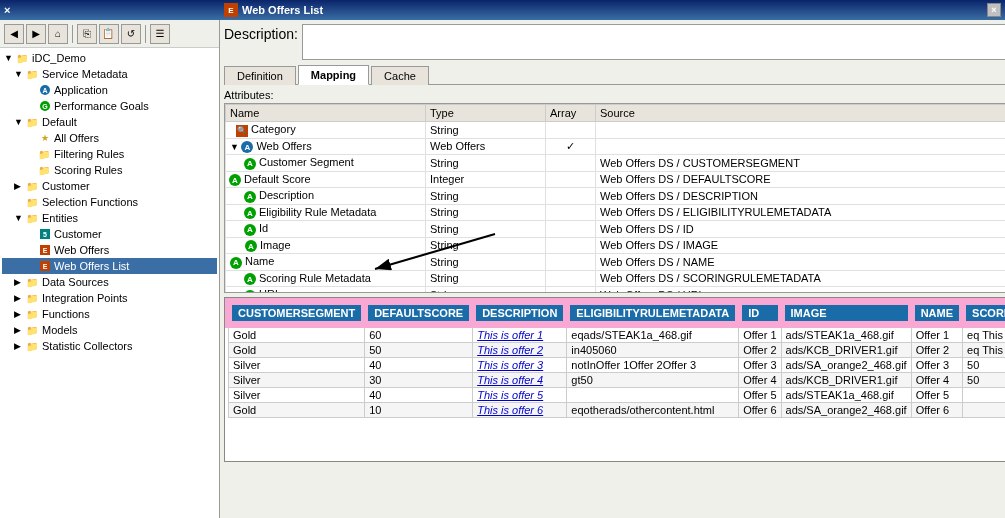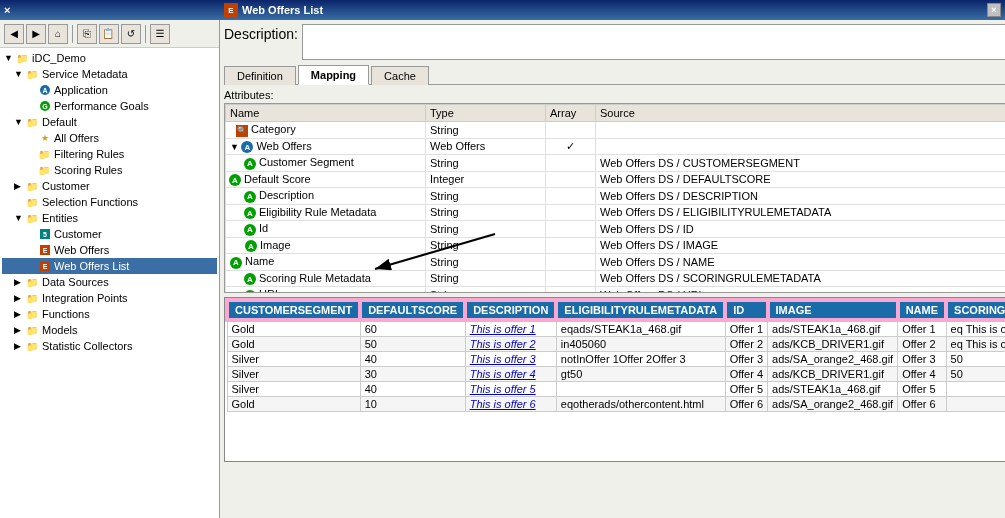--- a/index.html
+++ b/index.html
@@ -168,21 +168,21 @@
       flex-shrink: 0;
     }
     .data-table {
       border-collapse: collapse;
       width: 100%;
       white-space: nowrap;
     }
     .data-table th {
       background: #1a6ca8;
       color: white;
-      border: 4px solid #f9a8d4;
+      border: 7px solid #f9a8d4;
       padding: 2px 6px;
       font-size: 11px;
       font-weight: bold;
       text-align: left;
       position: sticky;
       top: 0;
     }
     .data-table td {
       border: 1px solid #ccc;
       padding: 1px 4px;

